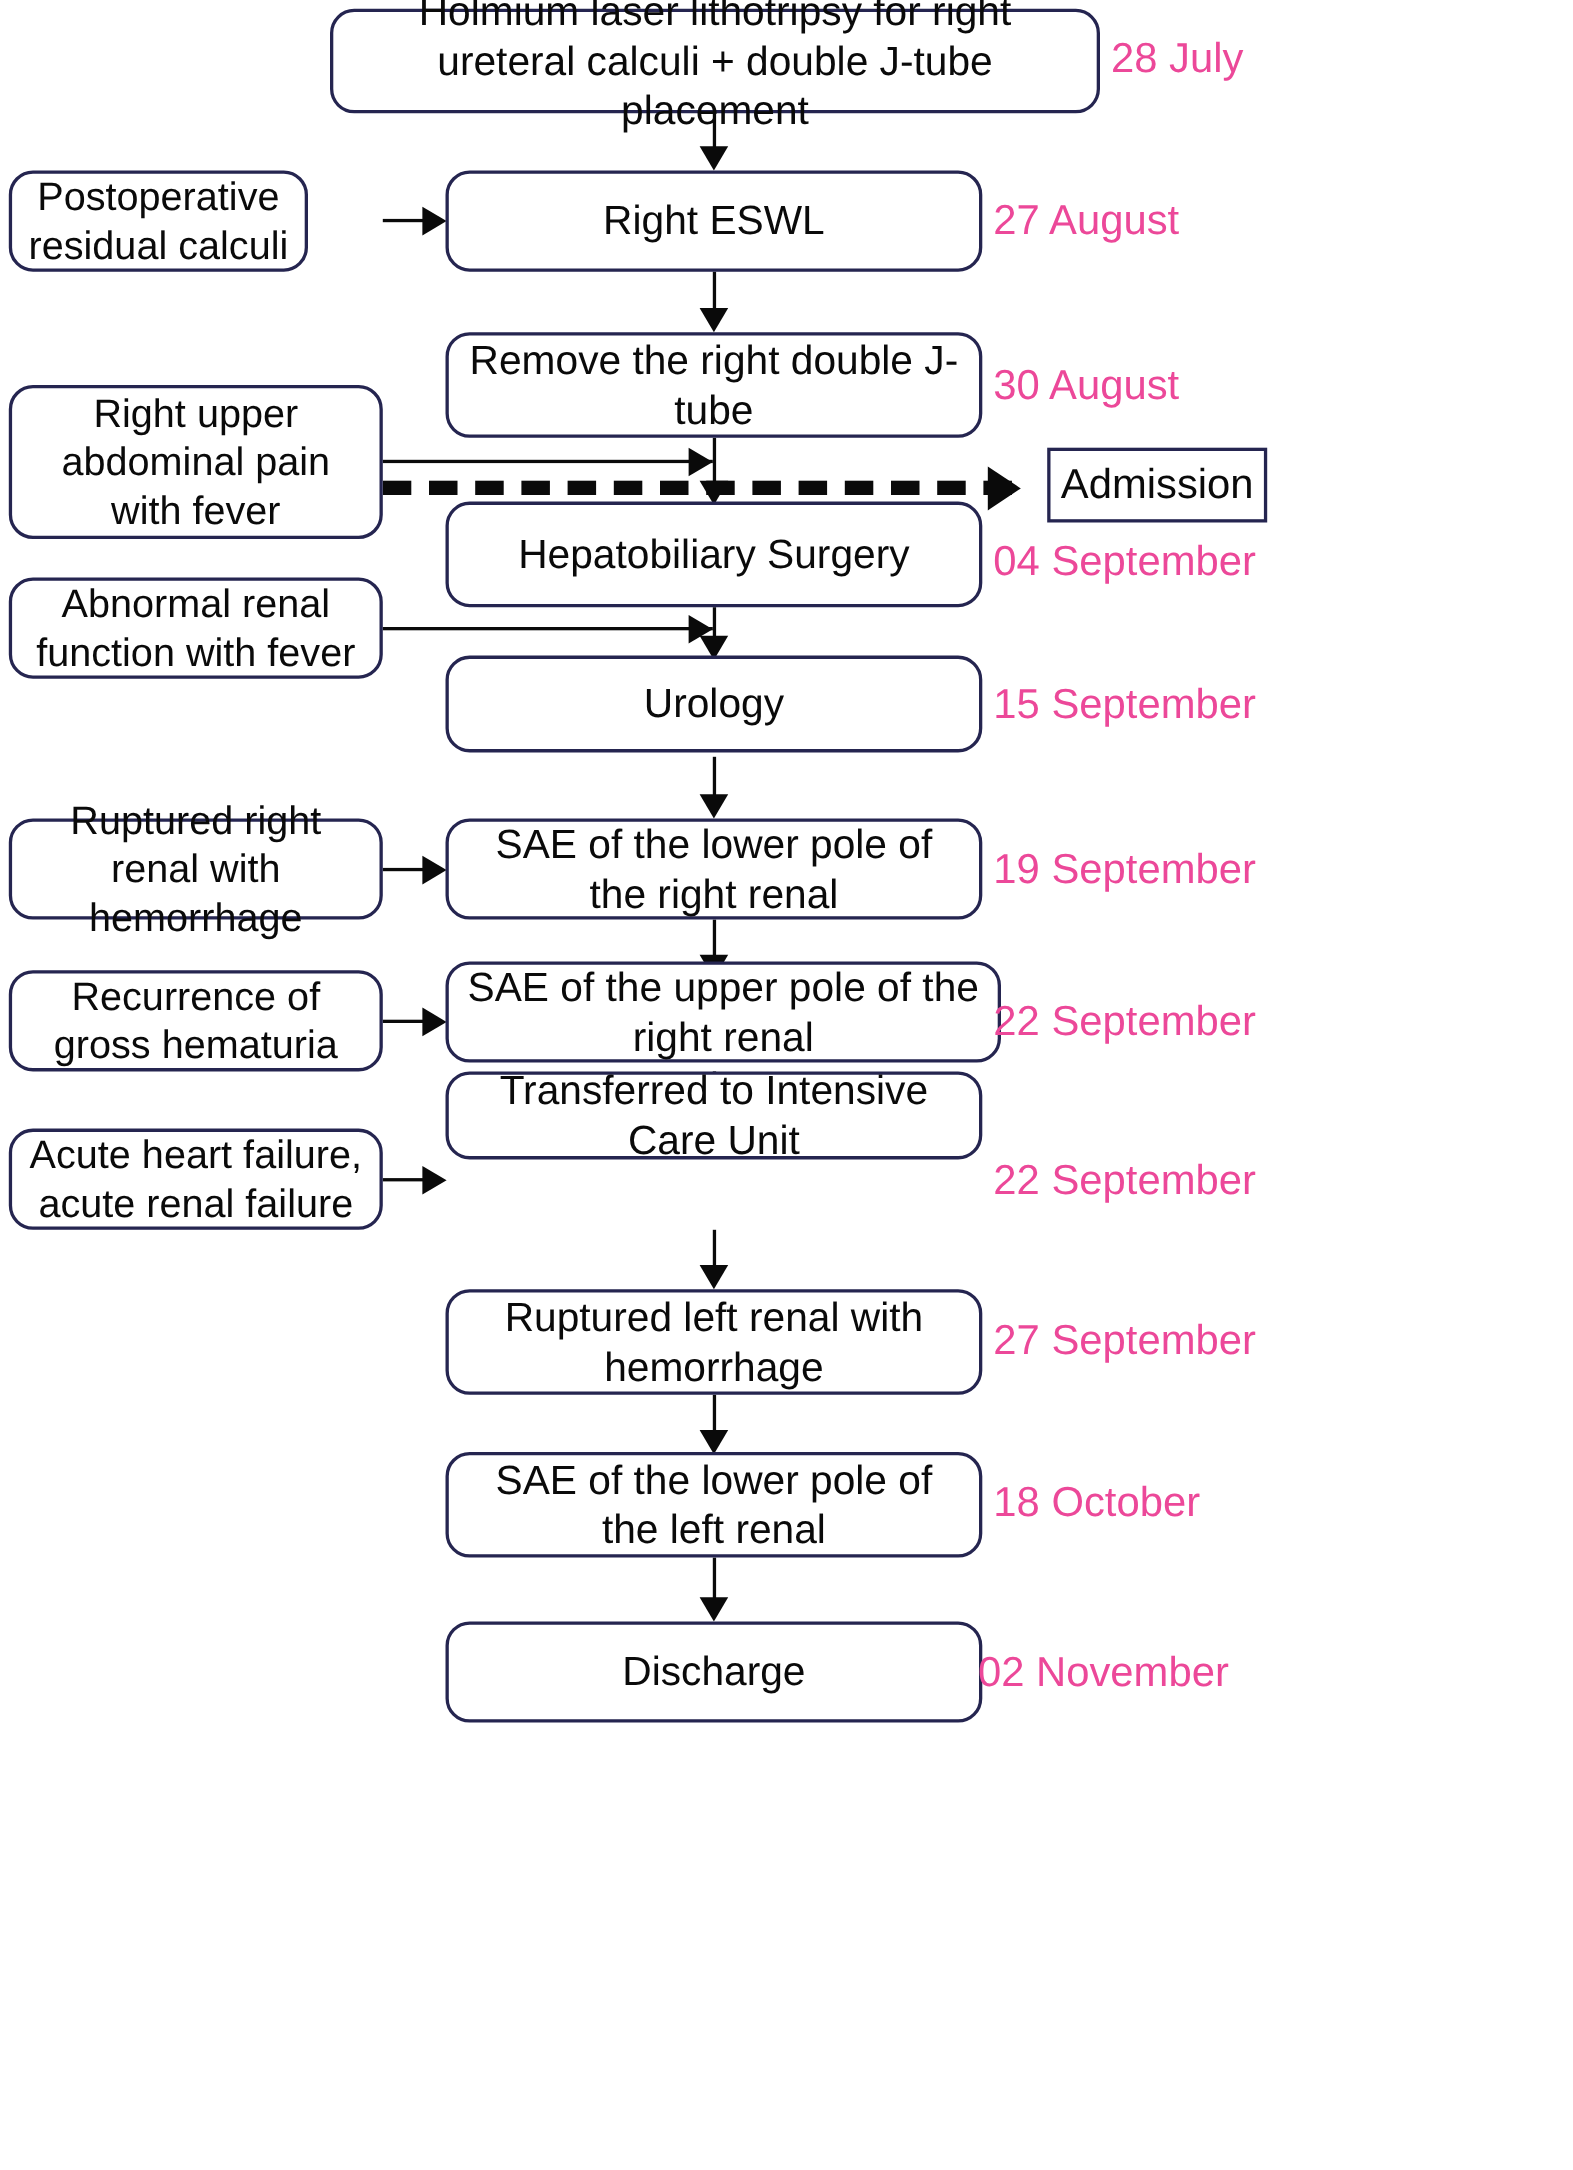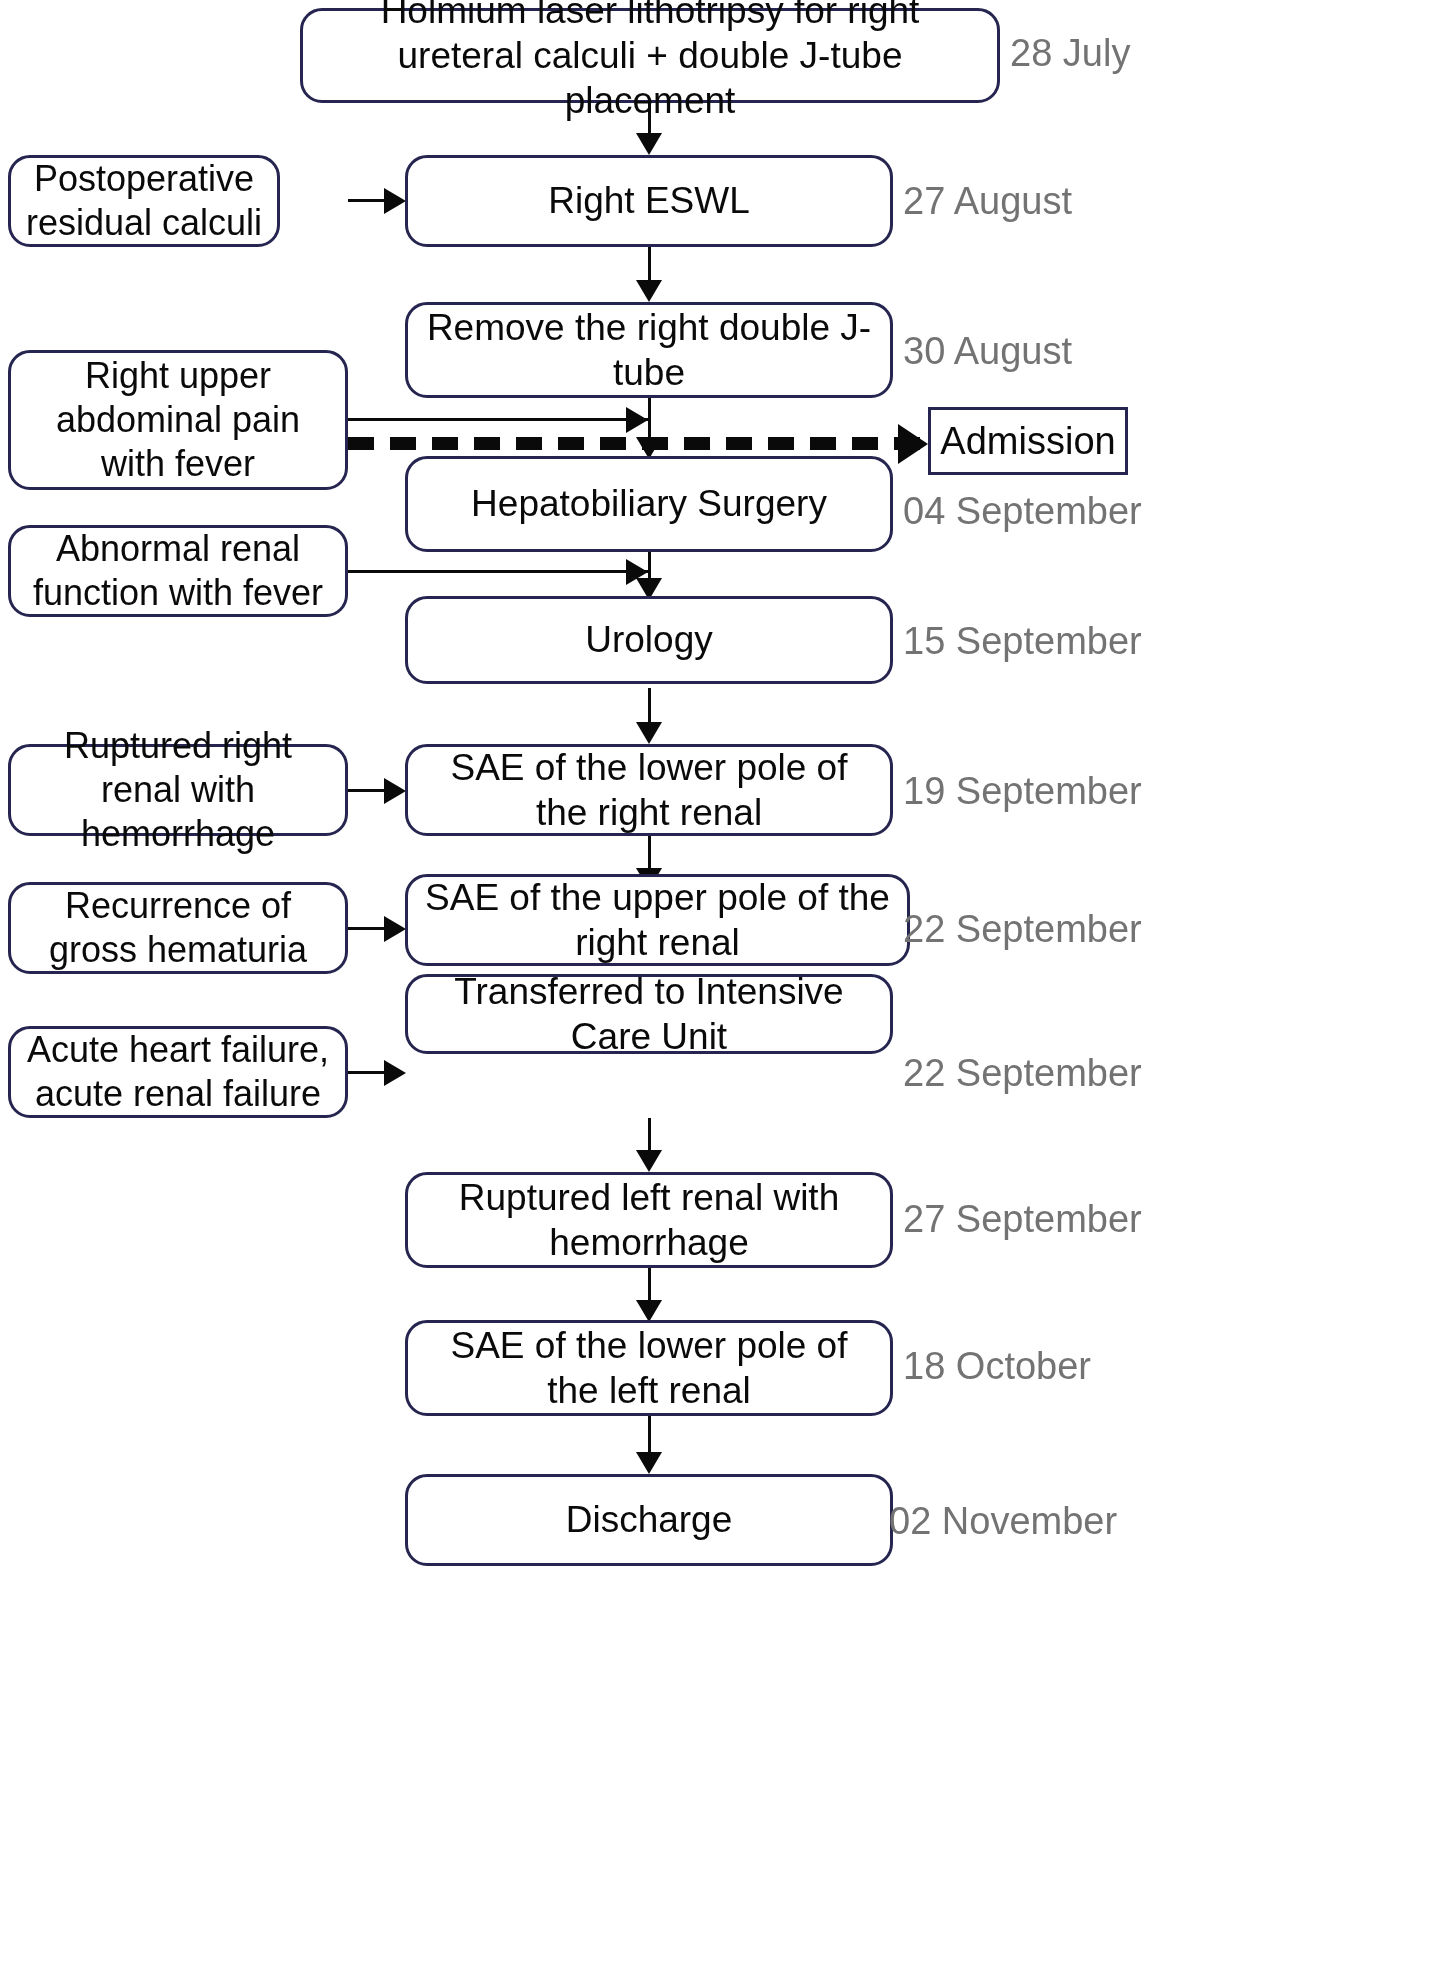--- a/index.html
+++ b/index.html
@@ -38,21 +38,21 @@
     border-radius: 0;
     border-width: 3px;
   }
   .node.cond {
     font-size: 36px;
   }
   .date {
     position: absolute;
     font-size: 38px;
     white-space: nowrap;
-    color: #737373;
+    color: #ec4899;
     z-index: 4;
   }
   
   .vline {
     position: absolute;
     width: 3px;
     background: #0a0a0a;
     z-index: 1;
   }
   .hline {
@@ -122,21 +122,21 @@
   <div class="arrow-down" style="left:636px; top:437px;"></div>
 
   <div class="node cond" style="left:8px; top:350px; width:340px; height:140px; z-index:7;">Right upper abdominal pain with fever</div>
 
   <div class="hline" style="left:348px; top:418px; width:300px;"></div>
   <div class="arrow-right" style="left:626px; top:407px;"></div>
 
   <div class="dashline" style="left:348px; top:437px; width:582px;"></div>
   <div class="arrow-right big" style="left:898px; top:424px;"></div>
 
-  <div class="node sharp" style="left:928px; top:407px; width:200px; height:68px; font-size:38px; z-index:8;">Admission</div>
+  <div class="node sharp" style="left:952px; top:407px; width:200px; height:68px; font-size:38px; z-index:8;">Admission</div>
 
   <div class="node" style="left:405px; top:456px; width:488px; height:96px;">Hepatobiliary Surgery</div>
   <div class="date" style="left:903px; top:490px;">04 September</div>
 
   <div class="vline" style="left:648px; top:552px; height:48px;"></div>
   <div class="arrow-down" style="left:636px; top:578px;"></div>
 
   <div class="node cond" style="left:8px; top:525px; width:340px; height:92px;">Abnormal renal function with fever</div>
   <div class="hline" style="left:348px; top:570px; width:300px;"></div>
   <div class="arrow-right" style="left:626px; top:559px;"></div>

